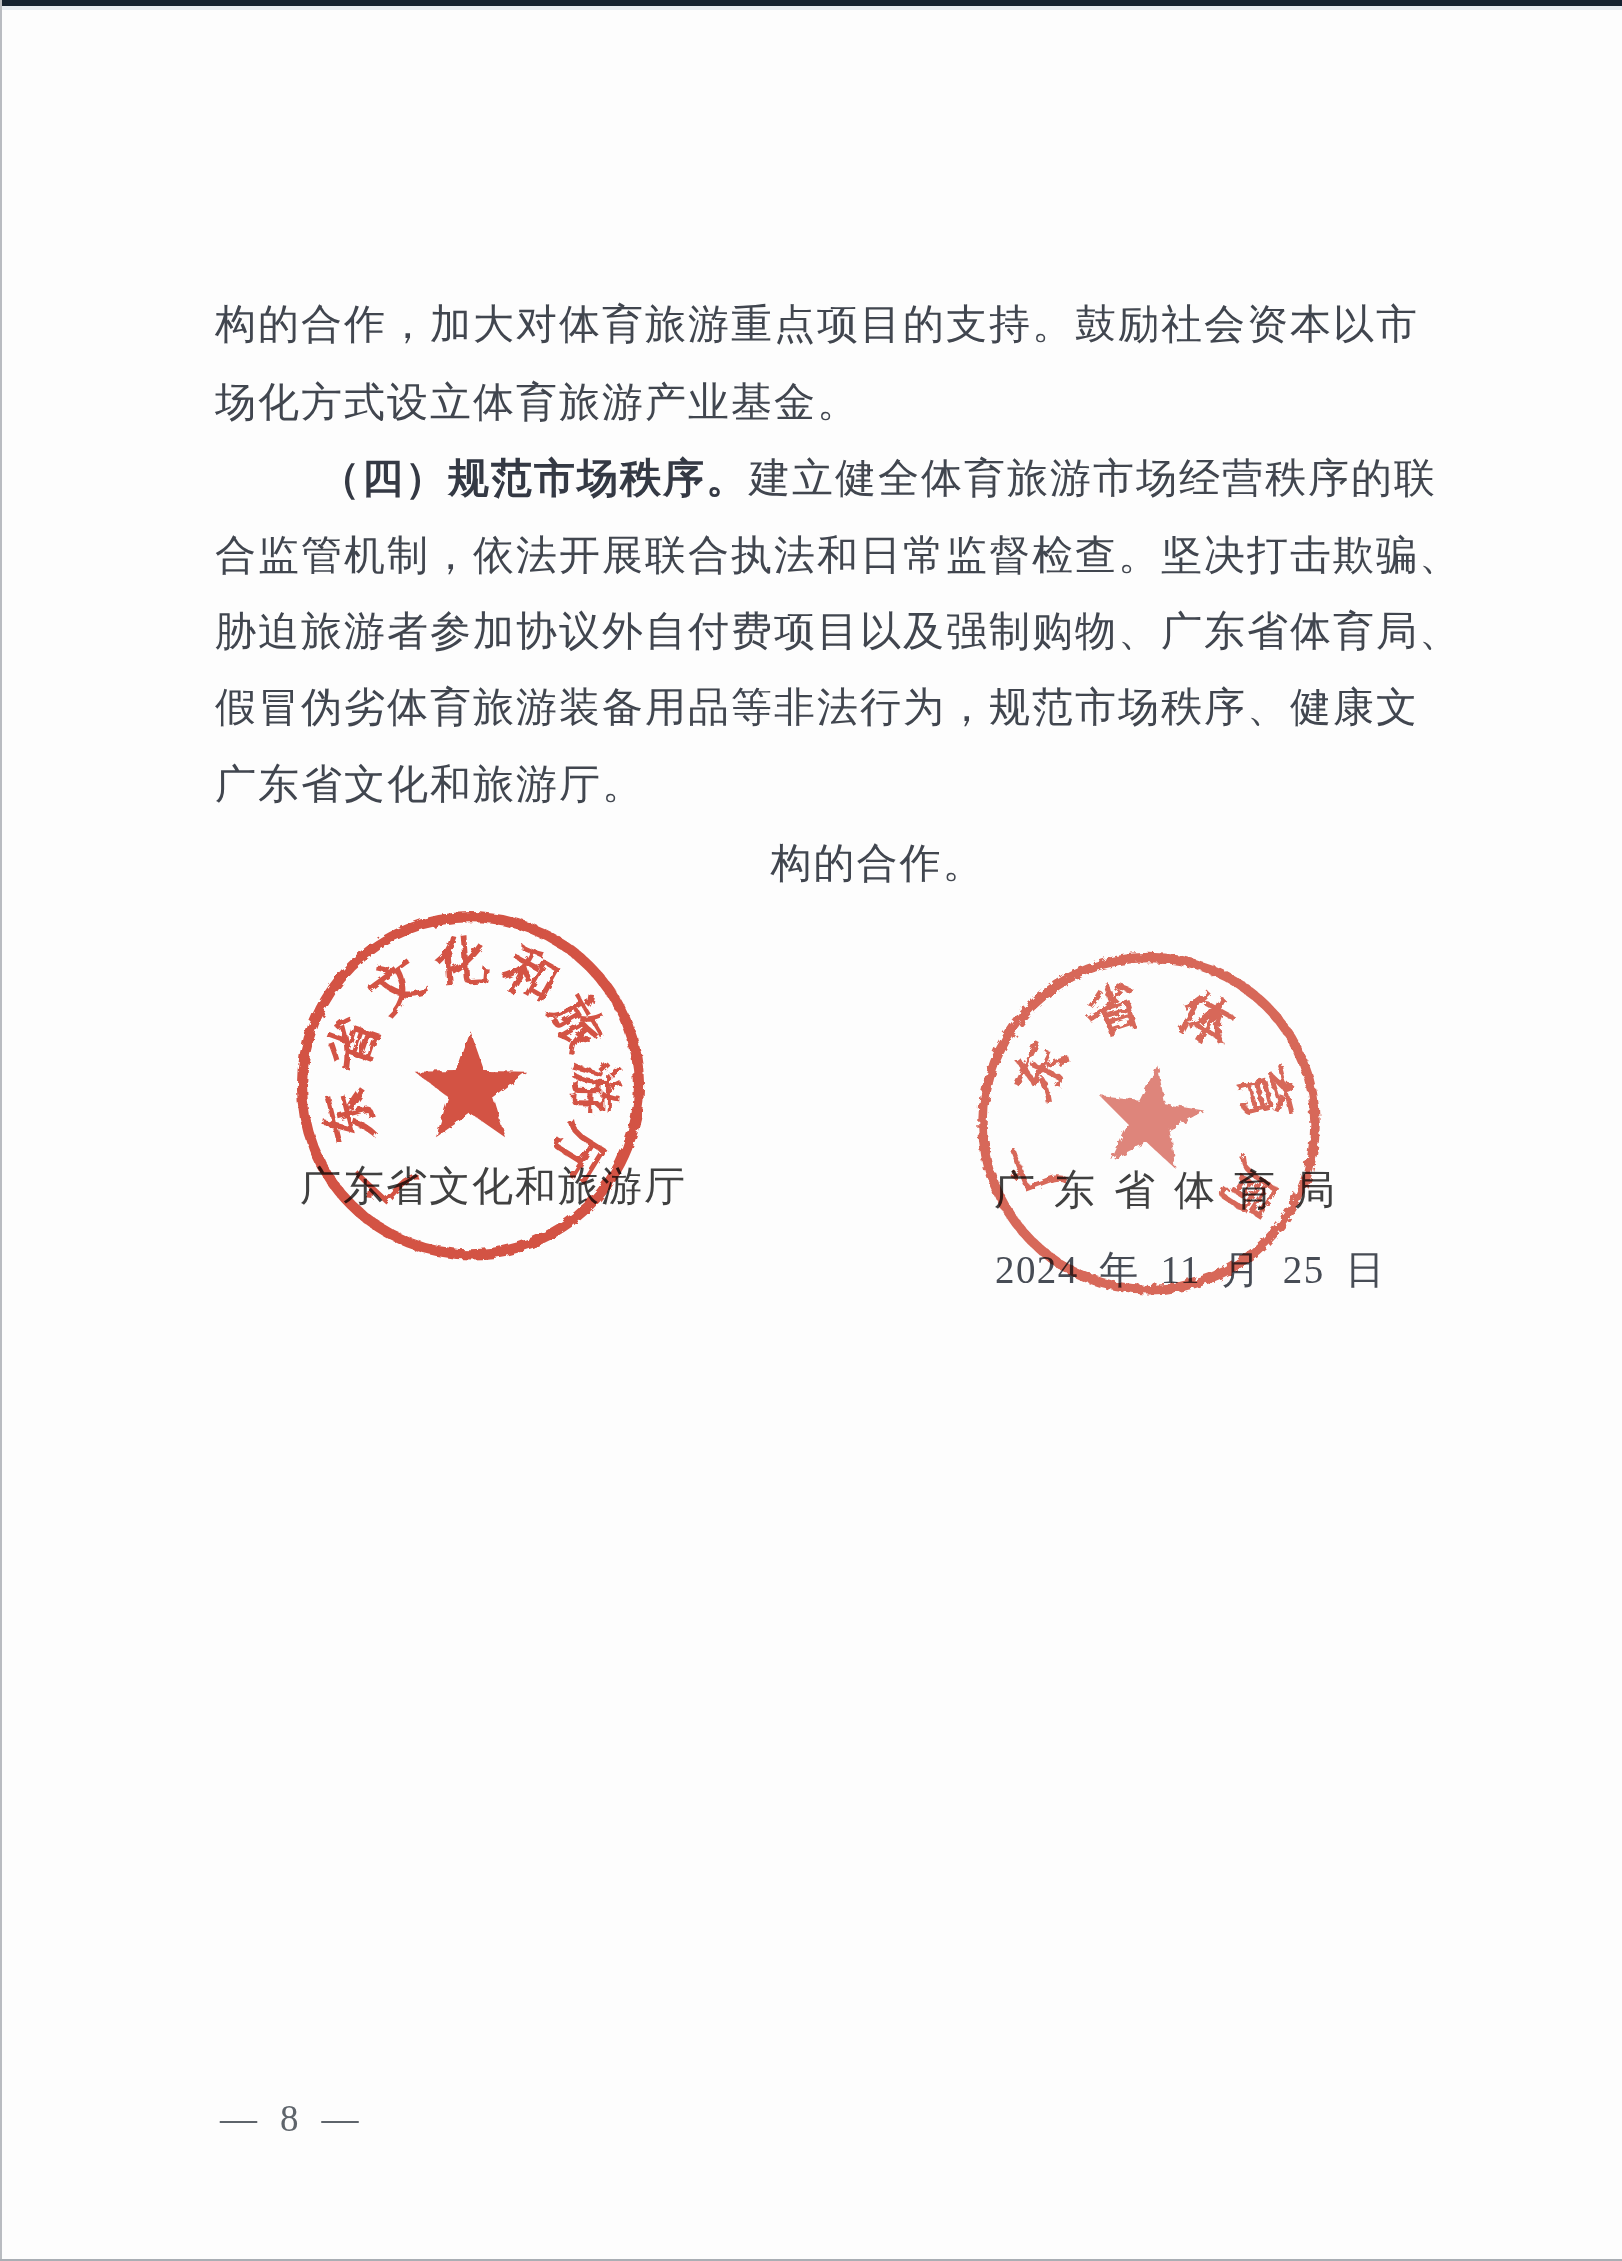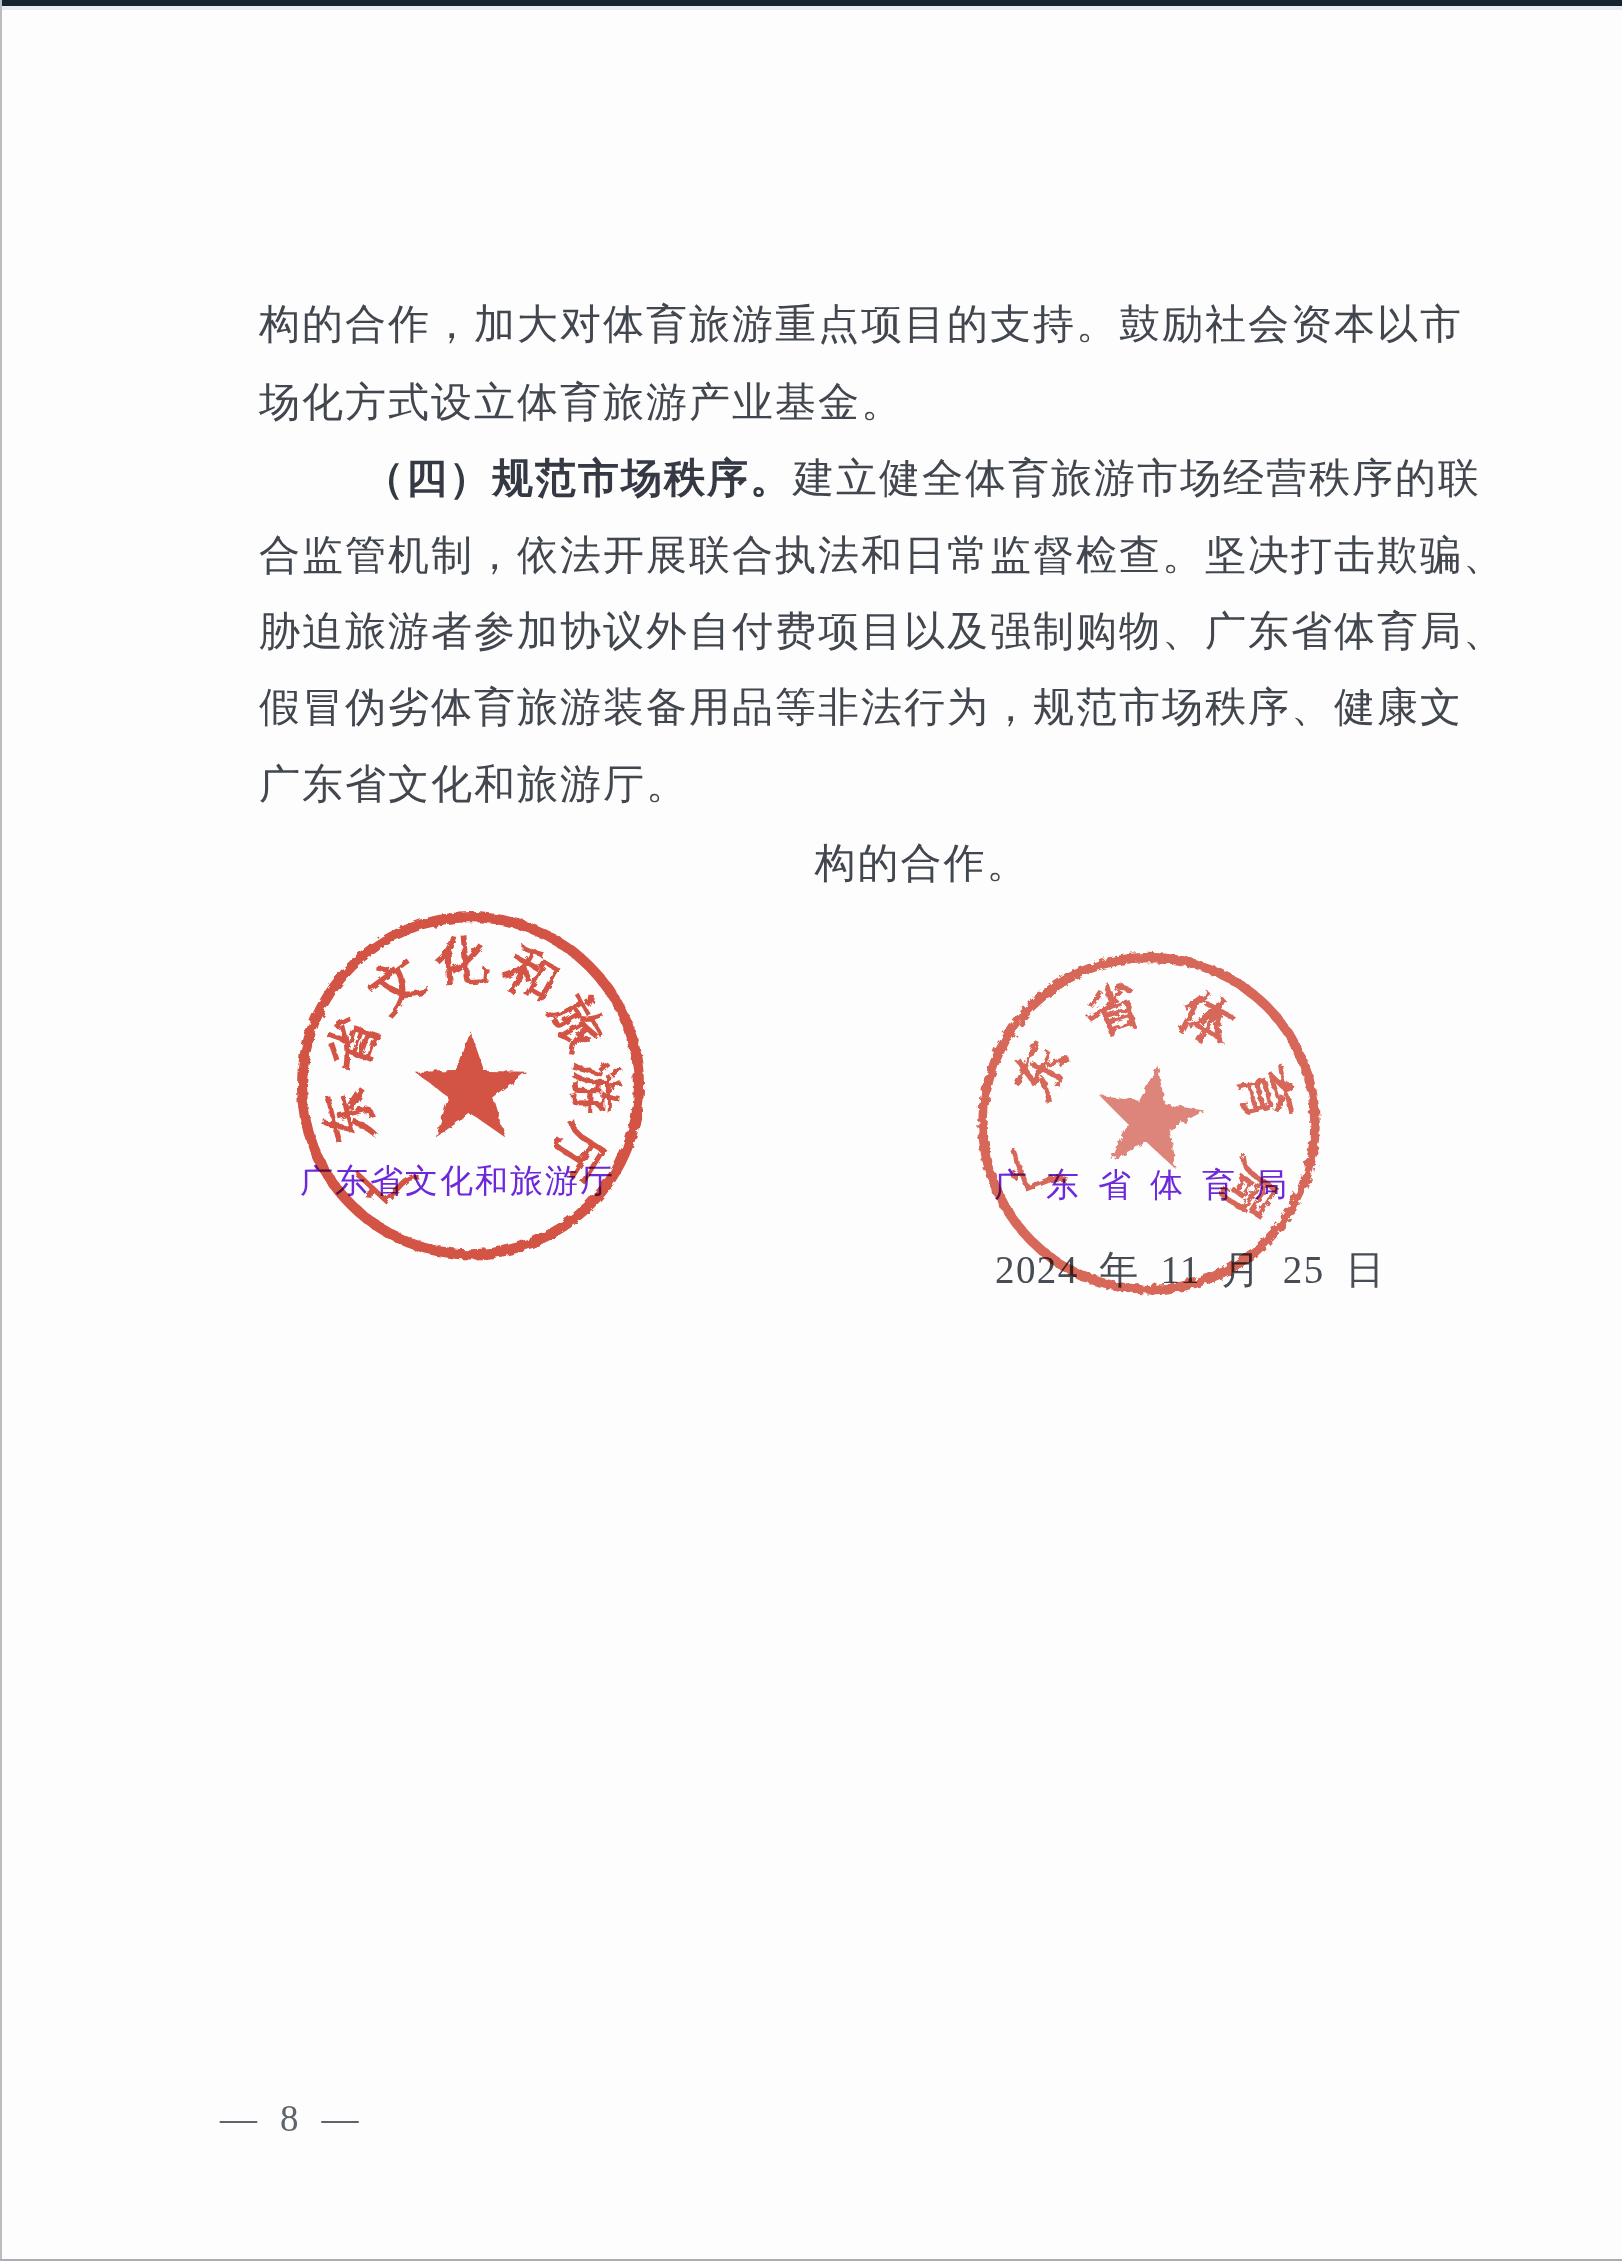--- a/index.html
+++ b/index.html
@@ -9,27 +9,27 @@
     font-family:"Liberation Serif","DejaVu Serif",serif;
   }
   .scan-top-bar{position:absolute;left:0;top:0;width:1623px;height:5.5px;background:#152230;}
   .scan-top-fade{position:absolute;left:0;top:5.5px;width:1623px;height:4.8px;background:#e7ecf2;}
   .scan-left-edge{position:absolute;left:0;top:0;width:2px;height:2261px;background:#b9bcc1;}
   .scan-bottom-edge{position:absolute;left:0;top:2259px;width:1623px;height:2.7px;background:#a9aeb4;}
 
   .bodyline{
     position:absolute;left:215px;width:1222px;
     font-size:41px;line-height:45px;letter-spacing:2px;
-    color:#41464f;white-space:nowrap;margin-left:44px;
+    color:#41464f;white-space:nowrap;
   }
   .indent{text-indent:104px;text-align:center;}
   .bold-seg{font-weight:bold;color:#343944;}
 
   .sig{
-    position:absolute;font-size:33px;color:#6d28d9;white-space:nowrap;
+    position:absolute;font-size:41px;color:#404040;white-space:nowrap;
   }
   .sig-left{left:300px;top:1159px;letter-spacing:2px;}
   .sig-right{left:994px;top:1163px;letter-spacing:19px;}
   .sig-date{left:995px;top:1243px;font-size:39px;color:#474c55;letter-spacing:1.4px;word-spacing:9.6px;text-align:center;}
 
   .footer-page{
     position:absolute;left:220px;top:2097px;
     font-size:37px;color:#5e646b;word-spacing:13.7px;white-space:nowrap;
   }
 

